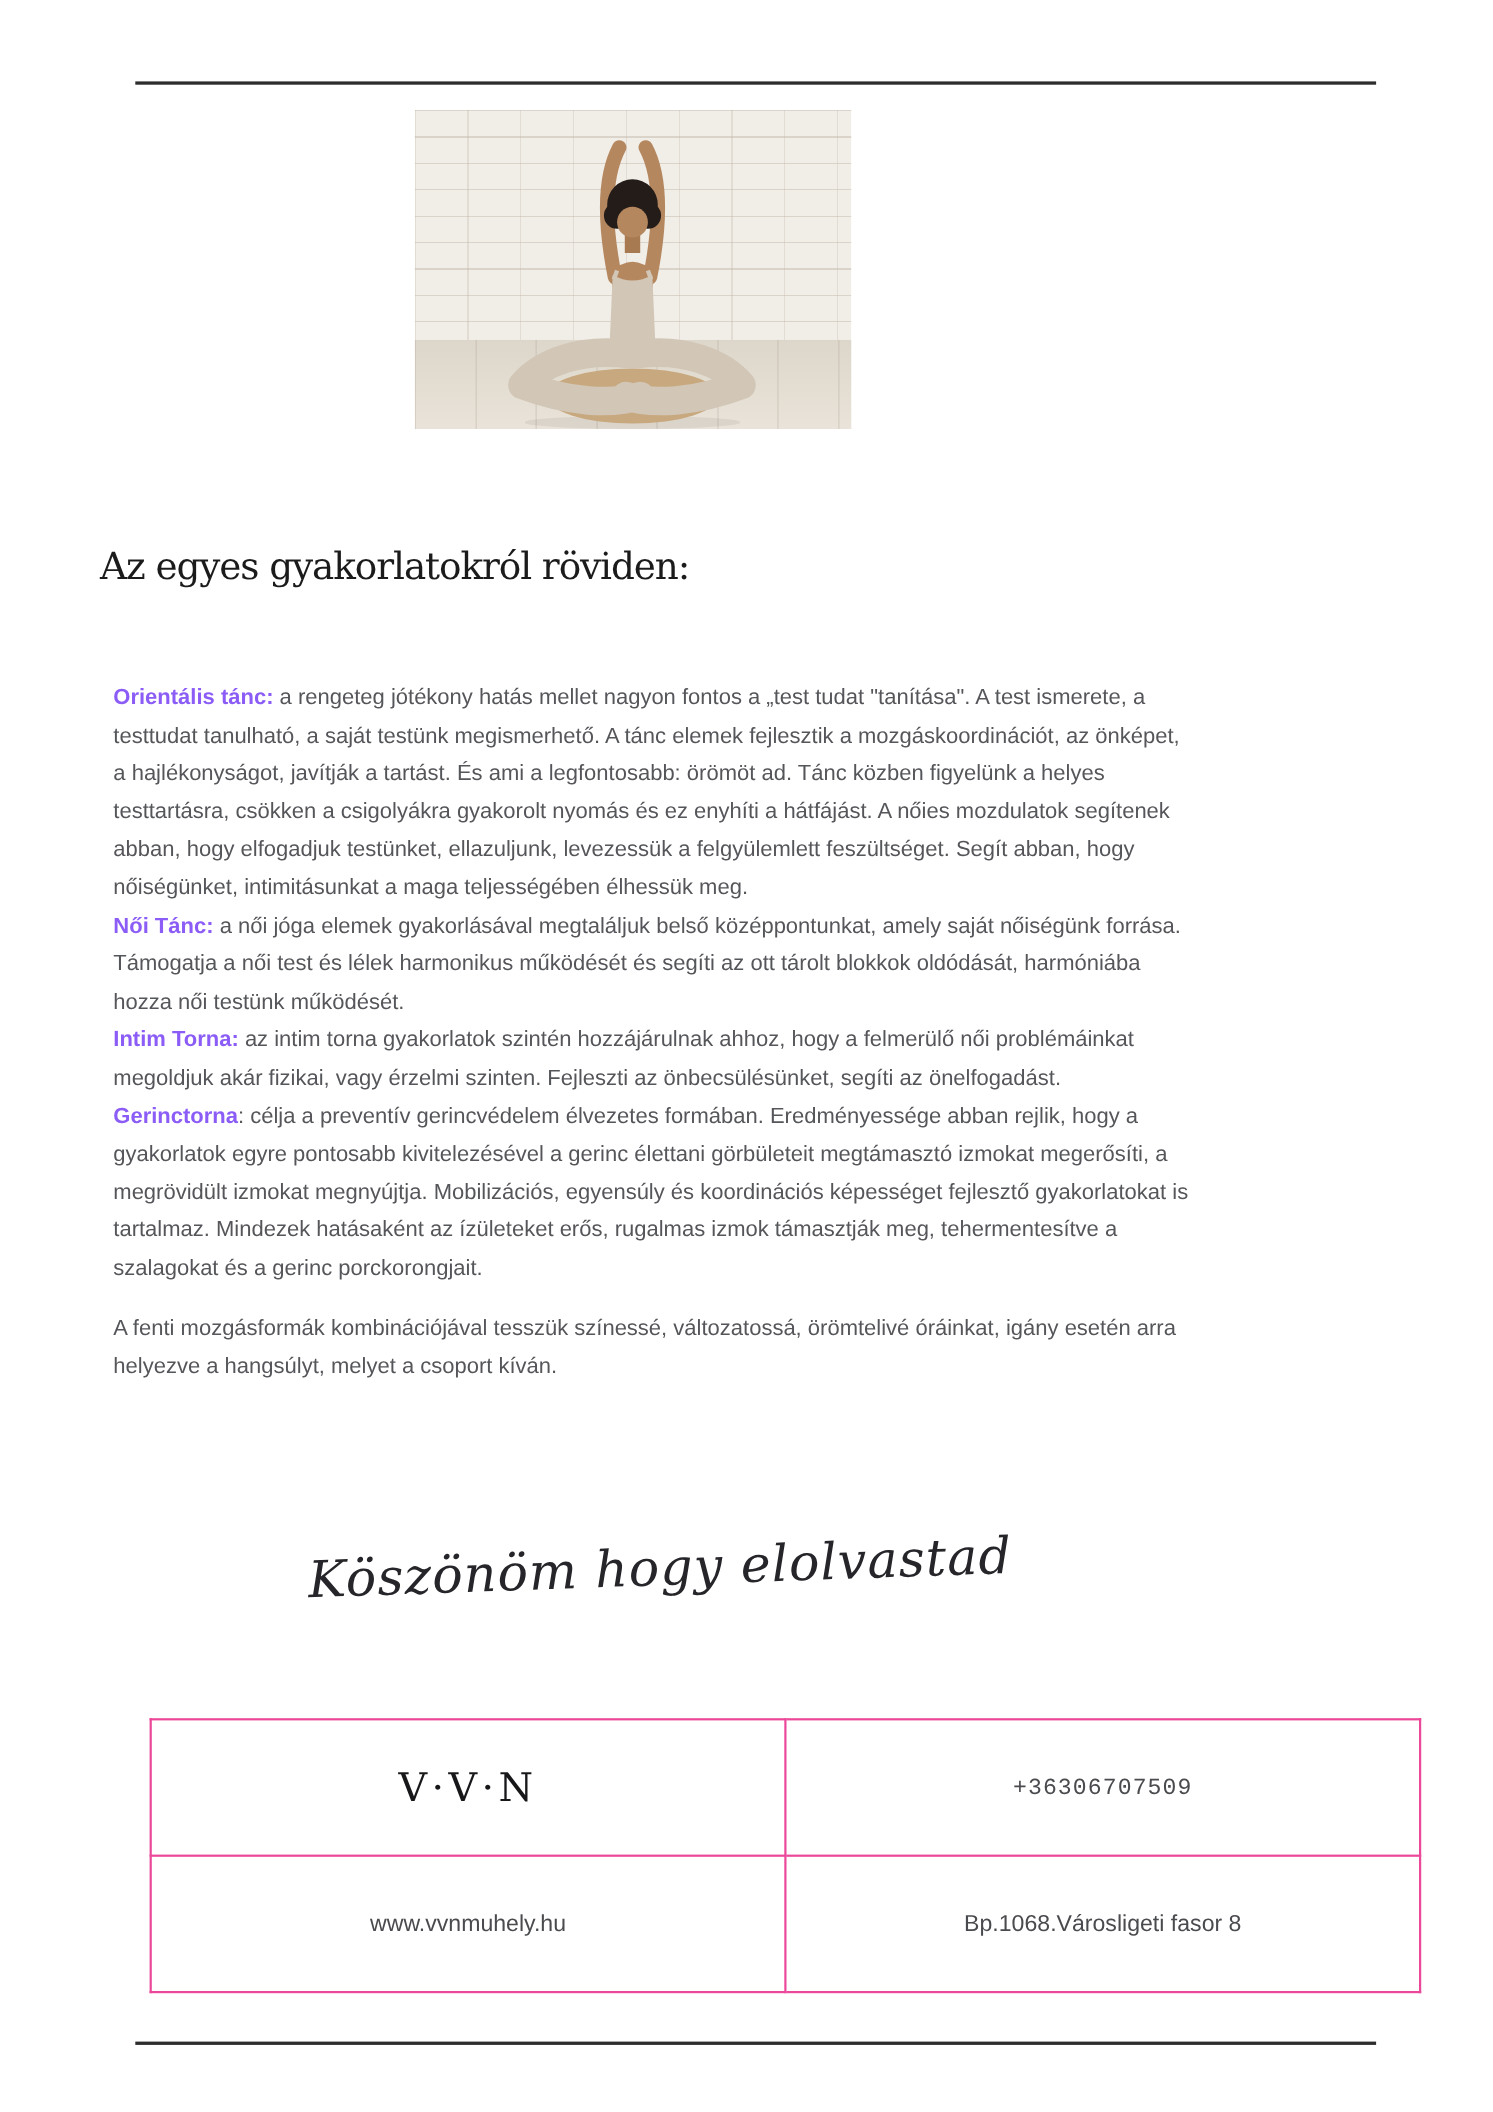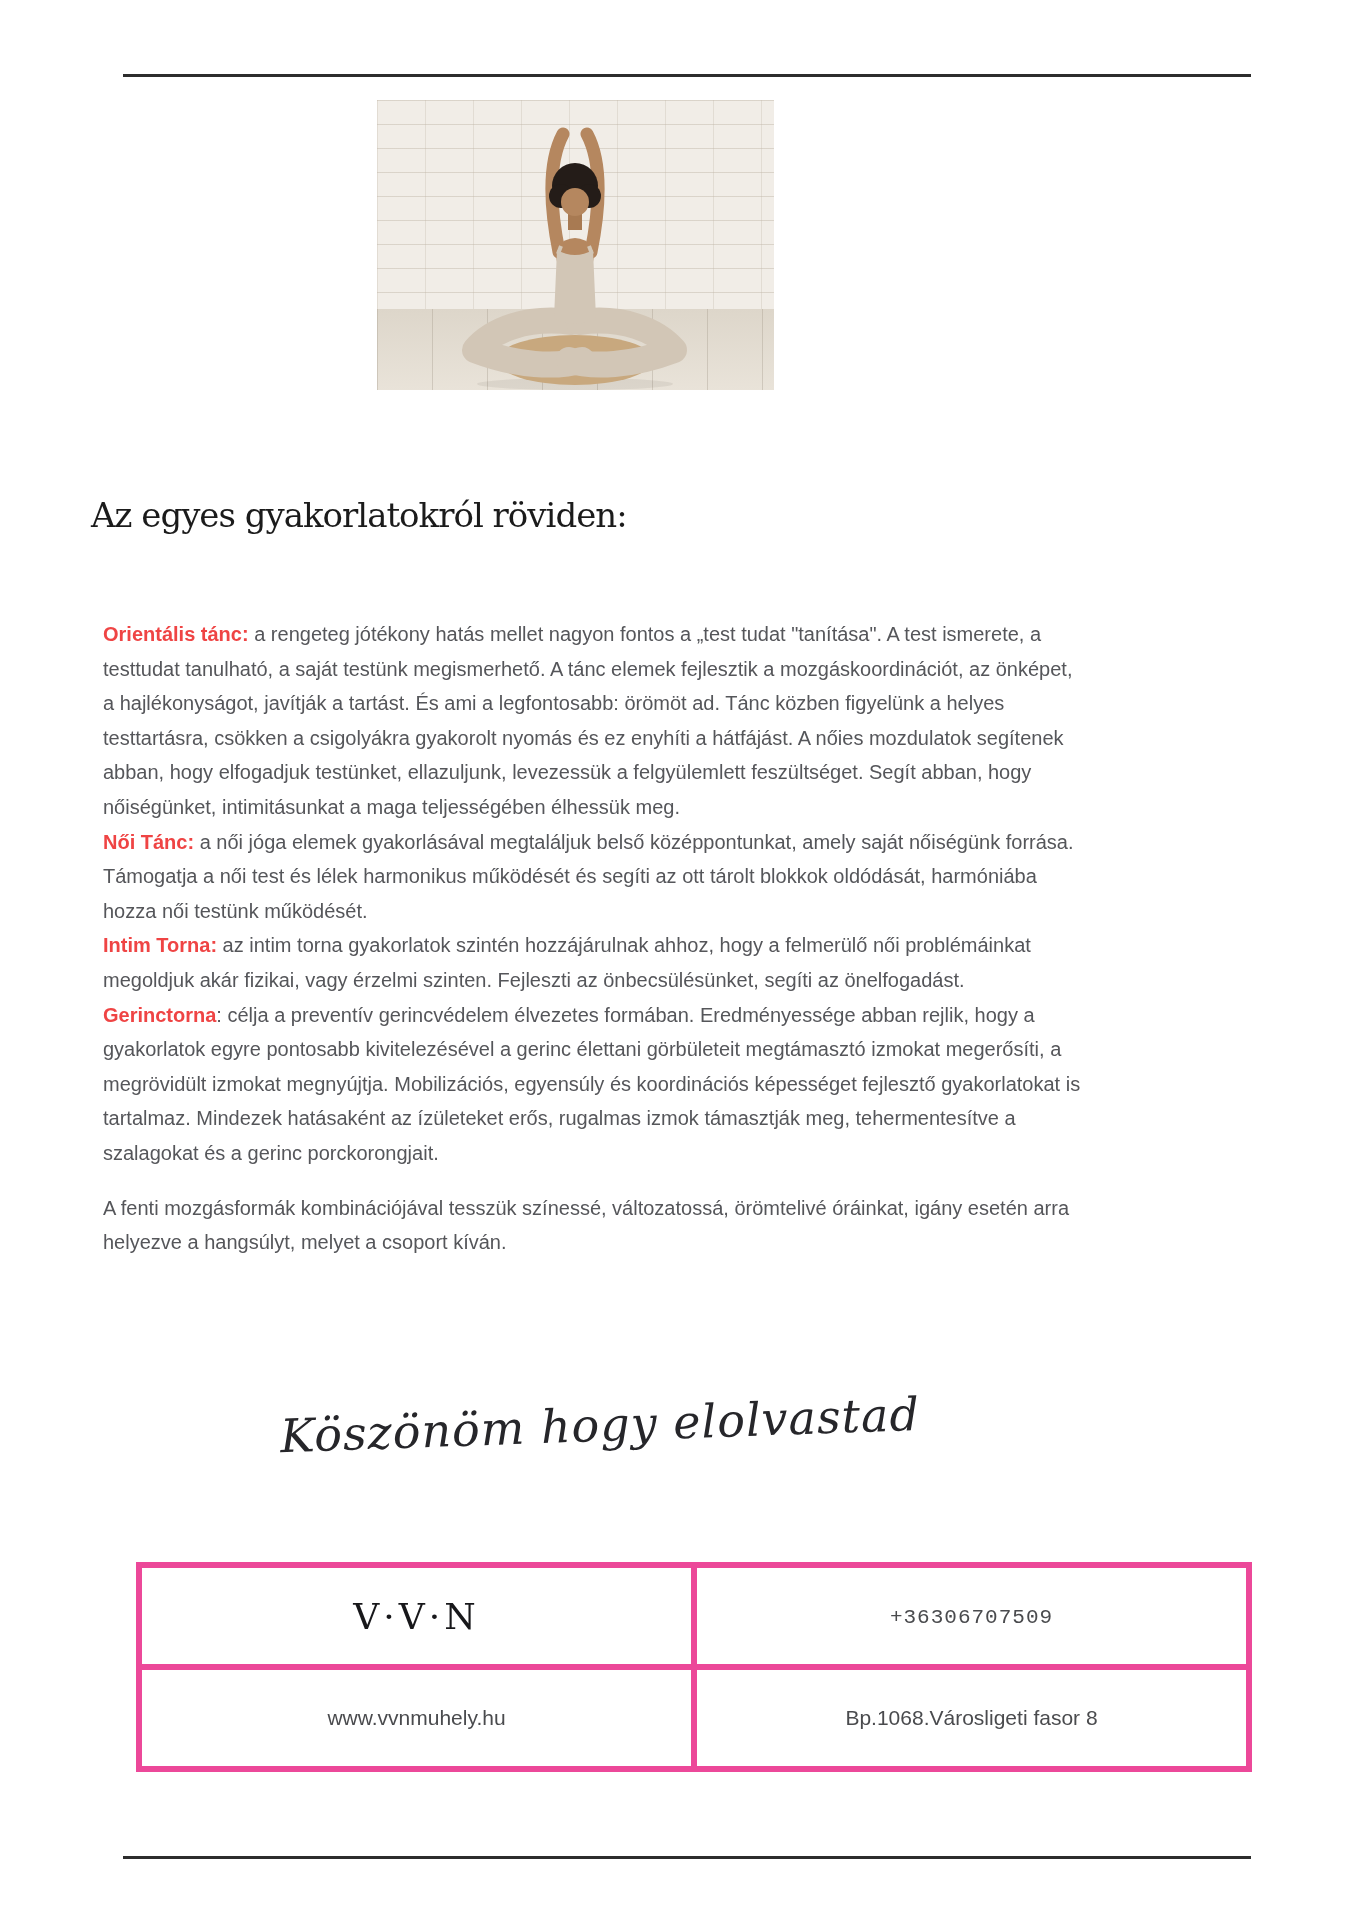--- a/index.html
+++ b/index.html
@@ -46,42 +46,42 @@
     font-weight:400;
   }
 
   
   .body-text{
     position:absolute;left:103px;top:617px;width:985px;
     font-size:20px;line-height:34.6px;color:#55565a;
   }
   .body-text p{margin:0;}
   .body-text p.closing{margin-top:20px;}
-  .body-text strong{color:#ef4444;font-weight:700;}
+  .body-text strong{color:#8b5cf6;font-weight:700;}
 
   
   .signature{
     position:absolute;left:270px;top:1398px;width:660px;
     text-align:center;
     font-family:"DejaVu Serif","Liberation Serif",serif;
     font-style:italic;font-size:46px;letter-spacing:1px;color:#26262a;
     transform:rotate(-2deg);
   }
 
   
   .footer-table{
     position:absolute;left:136px;top:1562px;
     border-collapse:collapse;
   }
   .footer-table td{
-    border:6px solid #ec4899;
+    border:2px solid #ec4899;
     width:549px;height:96px;
     text-align:center;vertical-align:middle;
     font-size:21px;color:#4a4b4e;
-    padding:0;
+    padding:13px;
   }
   .logo-text{
     font-family:"DejaVu Serif","Liberation Serif",serif;
     font-size:36px;letter-spacing:4px;color:#17171a;
   }
   .phone-text{letter-spacing:1px;font-family:Liberation Mono, monospace;}
 </style>
 </head>
 <body>
 

